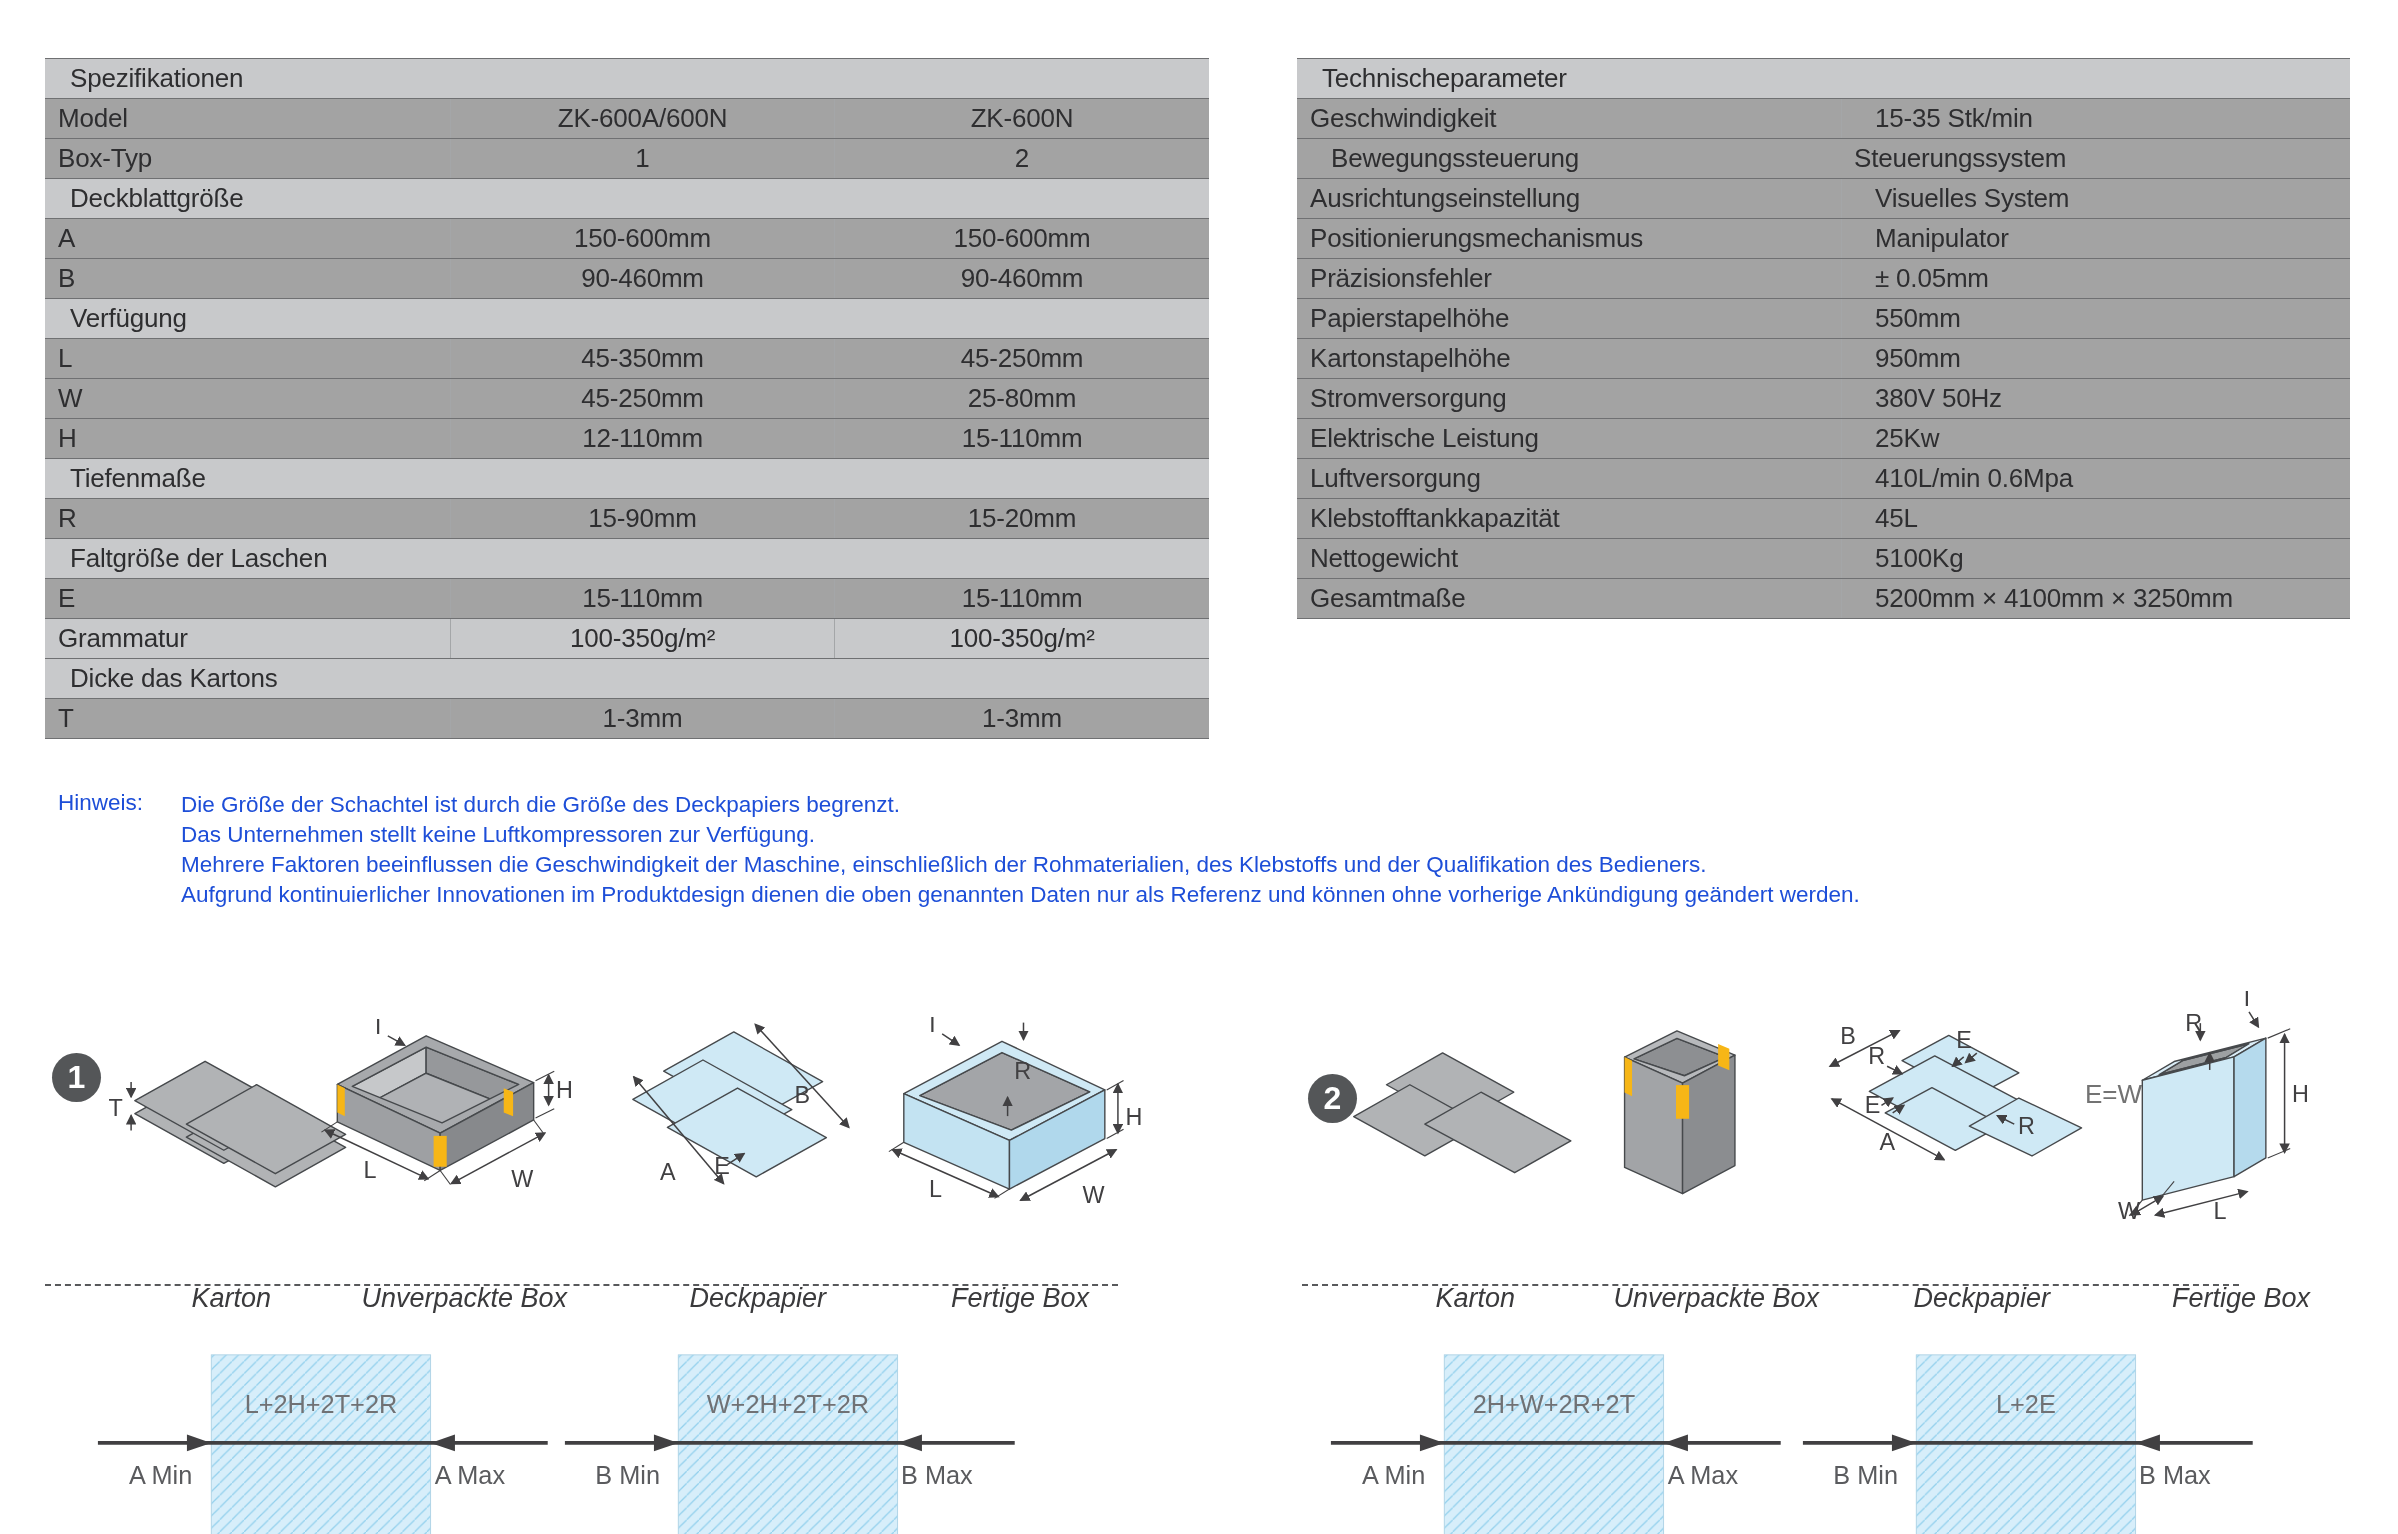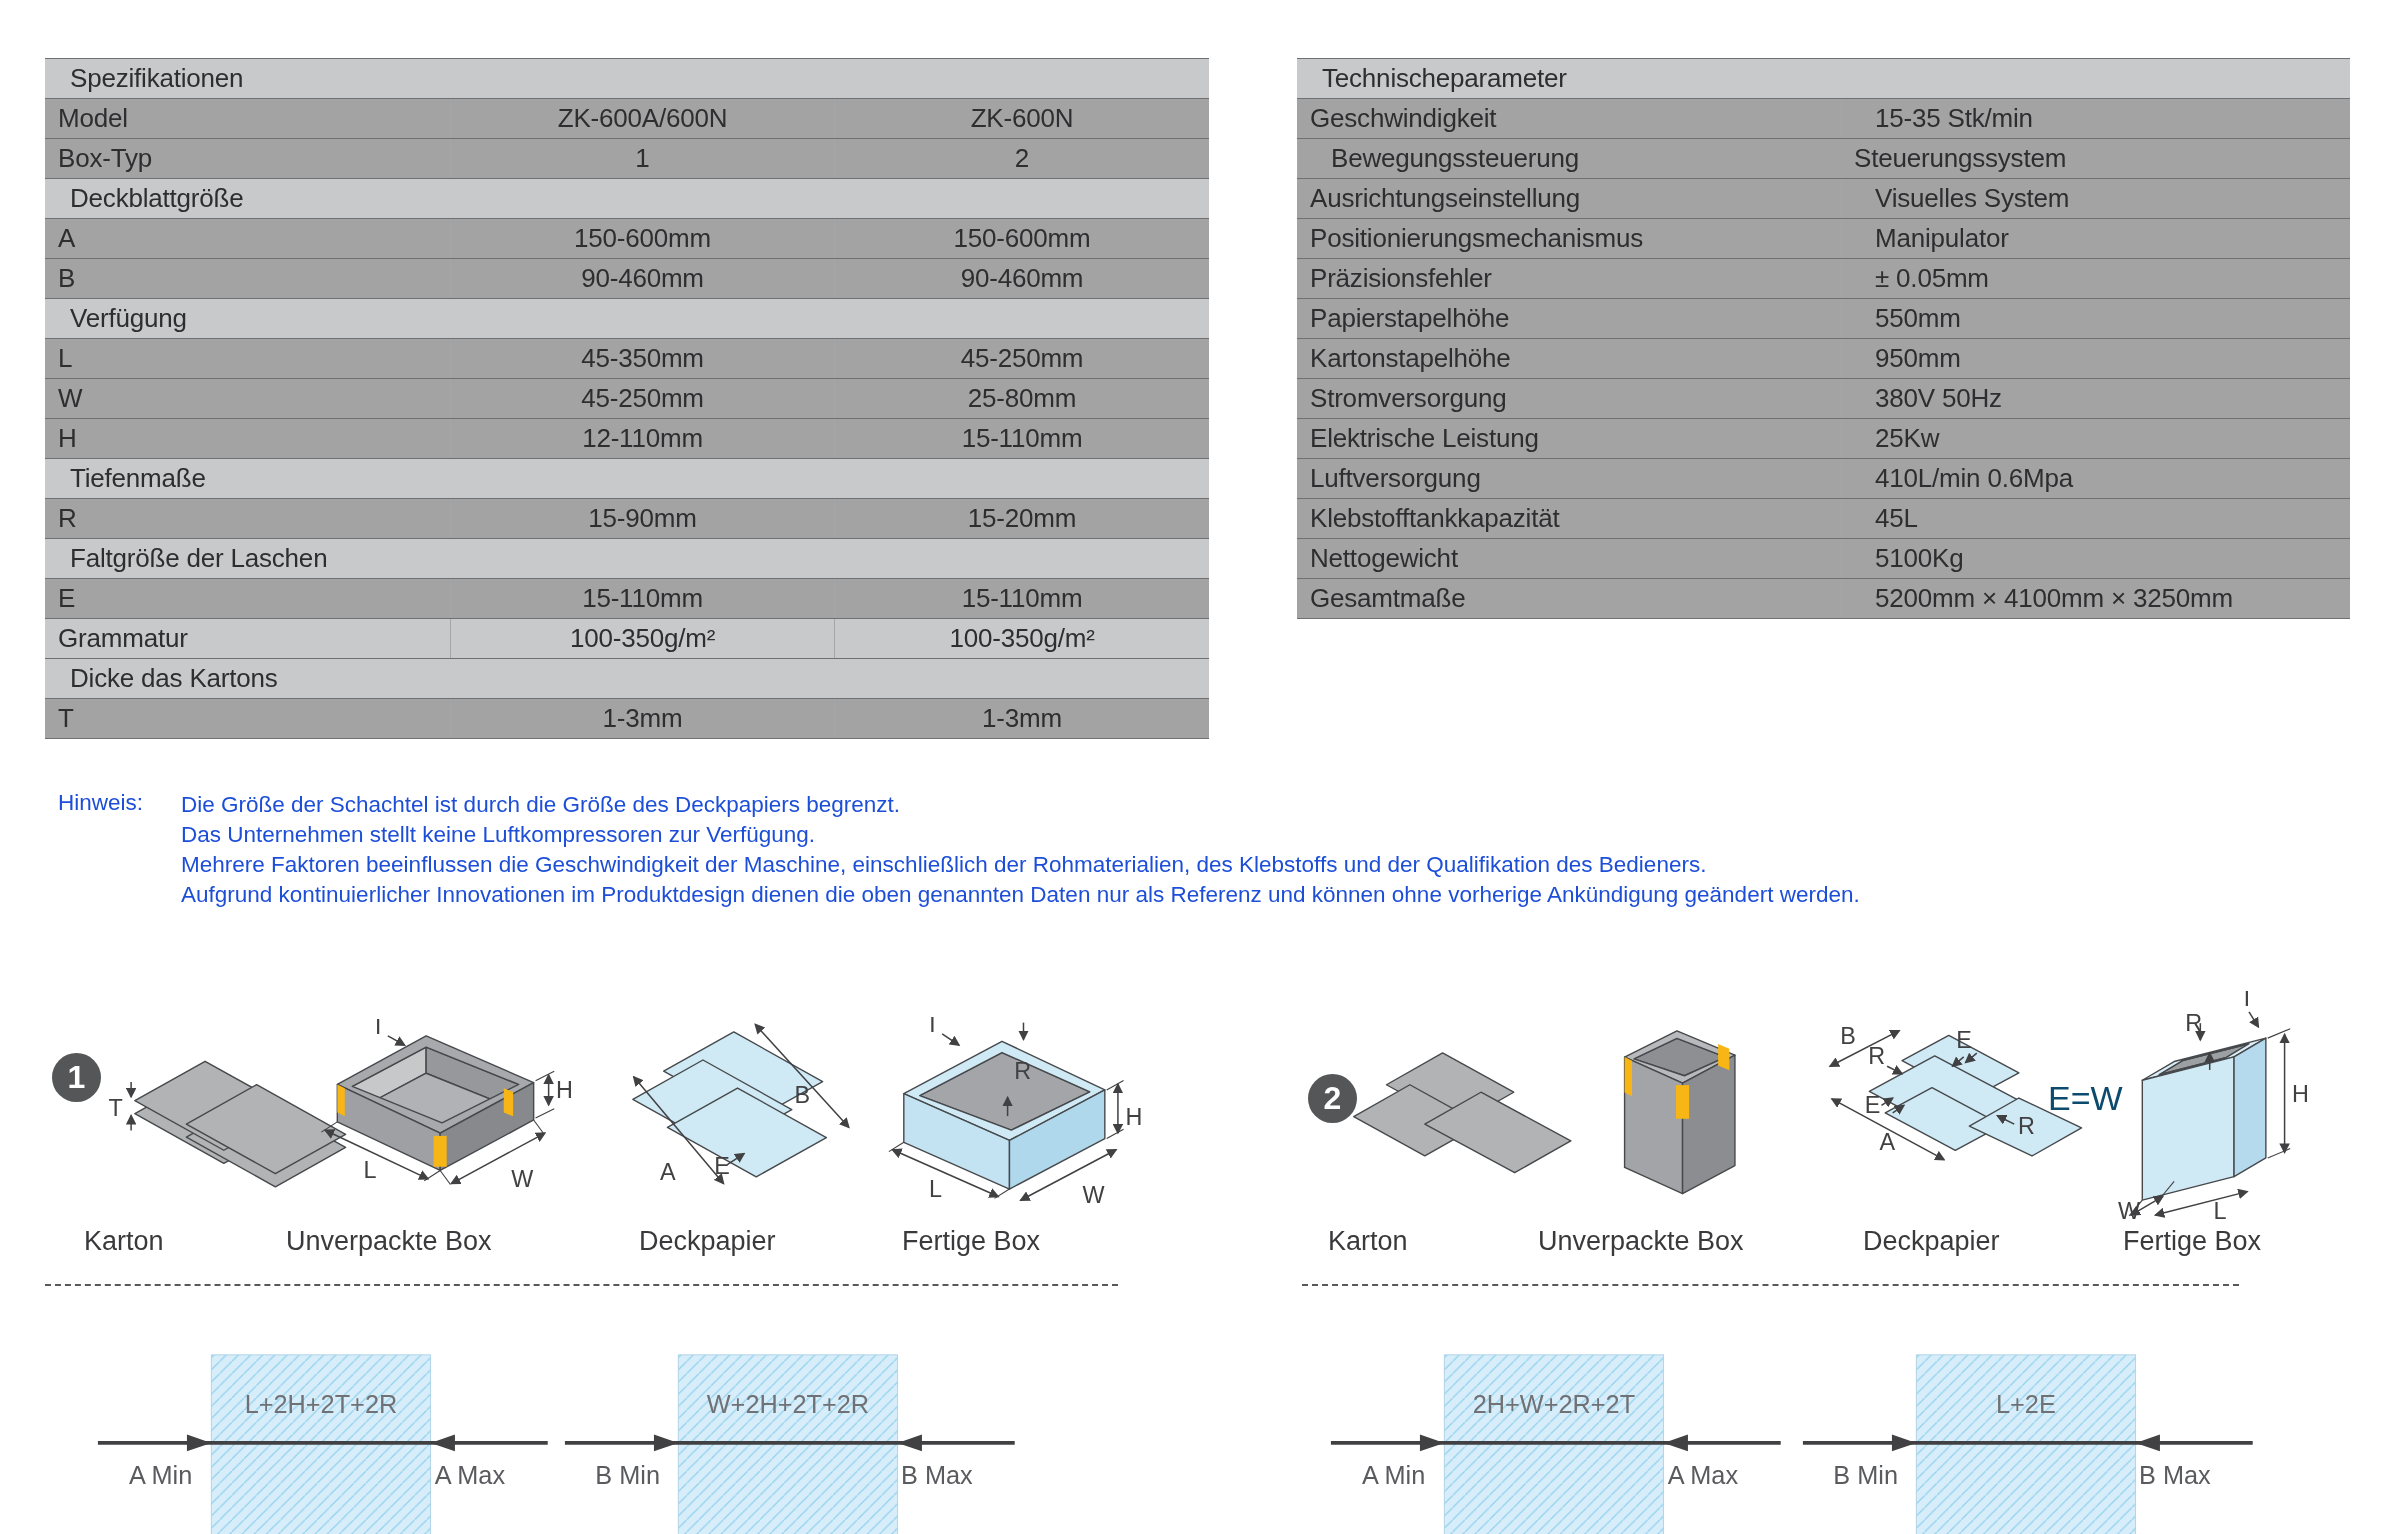--- a/index.html
+++ b/index.html
@@ -21,22 +21,22 @@
 
   
   .notes{position:absolute;left:58px;top:790px;font-size:22.5px;color:#1d4ed8;}
   .notes-label{position:absolute;left:0;top:0;}
   .note-lines{margin-left:123px;}
   .note-lines div{line-height:30px;white-space:nowrap;}
 
   
   .badge{position:absolute;width:49px;height:49px;border-radius:50%;background:#545658;color:#ffffff;
          font-size:32px;font-weight:bold;display:flex;align-items:center;justify-content:center;}
-  .caption{position:absolute;top:1226px;font-size:27px;color:#3a3a3c;text-align:left;white-space:nowrap;}
-  .equation{position:absolute;left:2048px;top:1079px;width:94px;text-align:left;font-size:34px;color:#0c4a6e;}
+  .caption{position:absolute;top:1283px;font-size:27px;color:#3a3a3c;text-align:right;white-space:nowrap;font-style:italic;}
+  .equation{position:absolute;left:2048px;top:1079px;width:94px;text-align:right;font-size:26px;color:#737373;}
   .dashes{position:absolute;top:1284px;border-top:2.8px dashed #58595b;height:0;}
   .dia{position:absolute;}
 
   
   .ol{stroke:#46494c;stroke-width:1.5;stroke-linejoin:round;}
   .f-gray{fill:#b1b3b5;}
   .f-blue{fill:#cfe9f5;}
   .tab{fill:#f7b616;stroke:none;}
   .dim{stroke:#414042;stroke-width:1.6;fill:none;}
   .ext{stroke:#414042;stroke-width:1.2;fill:none;}

